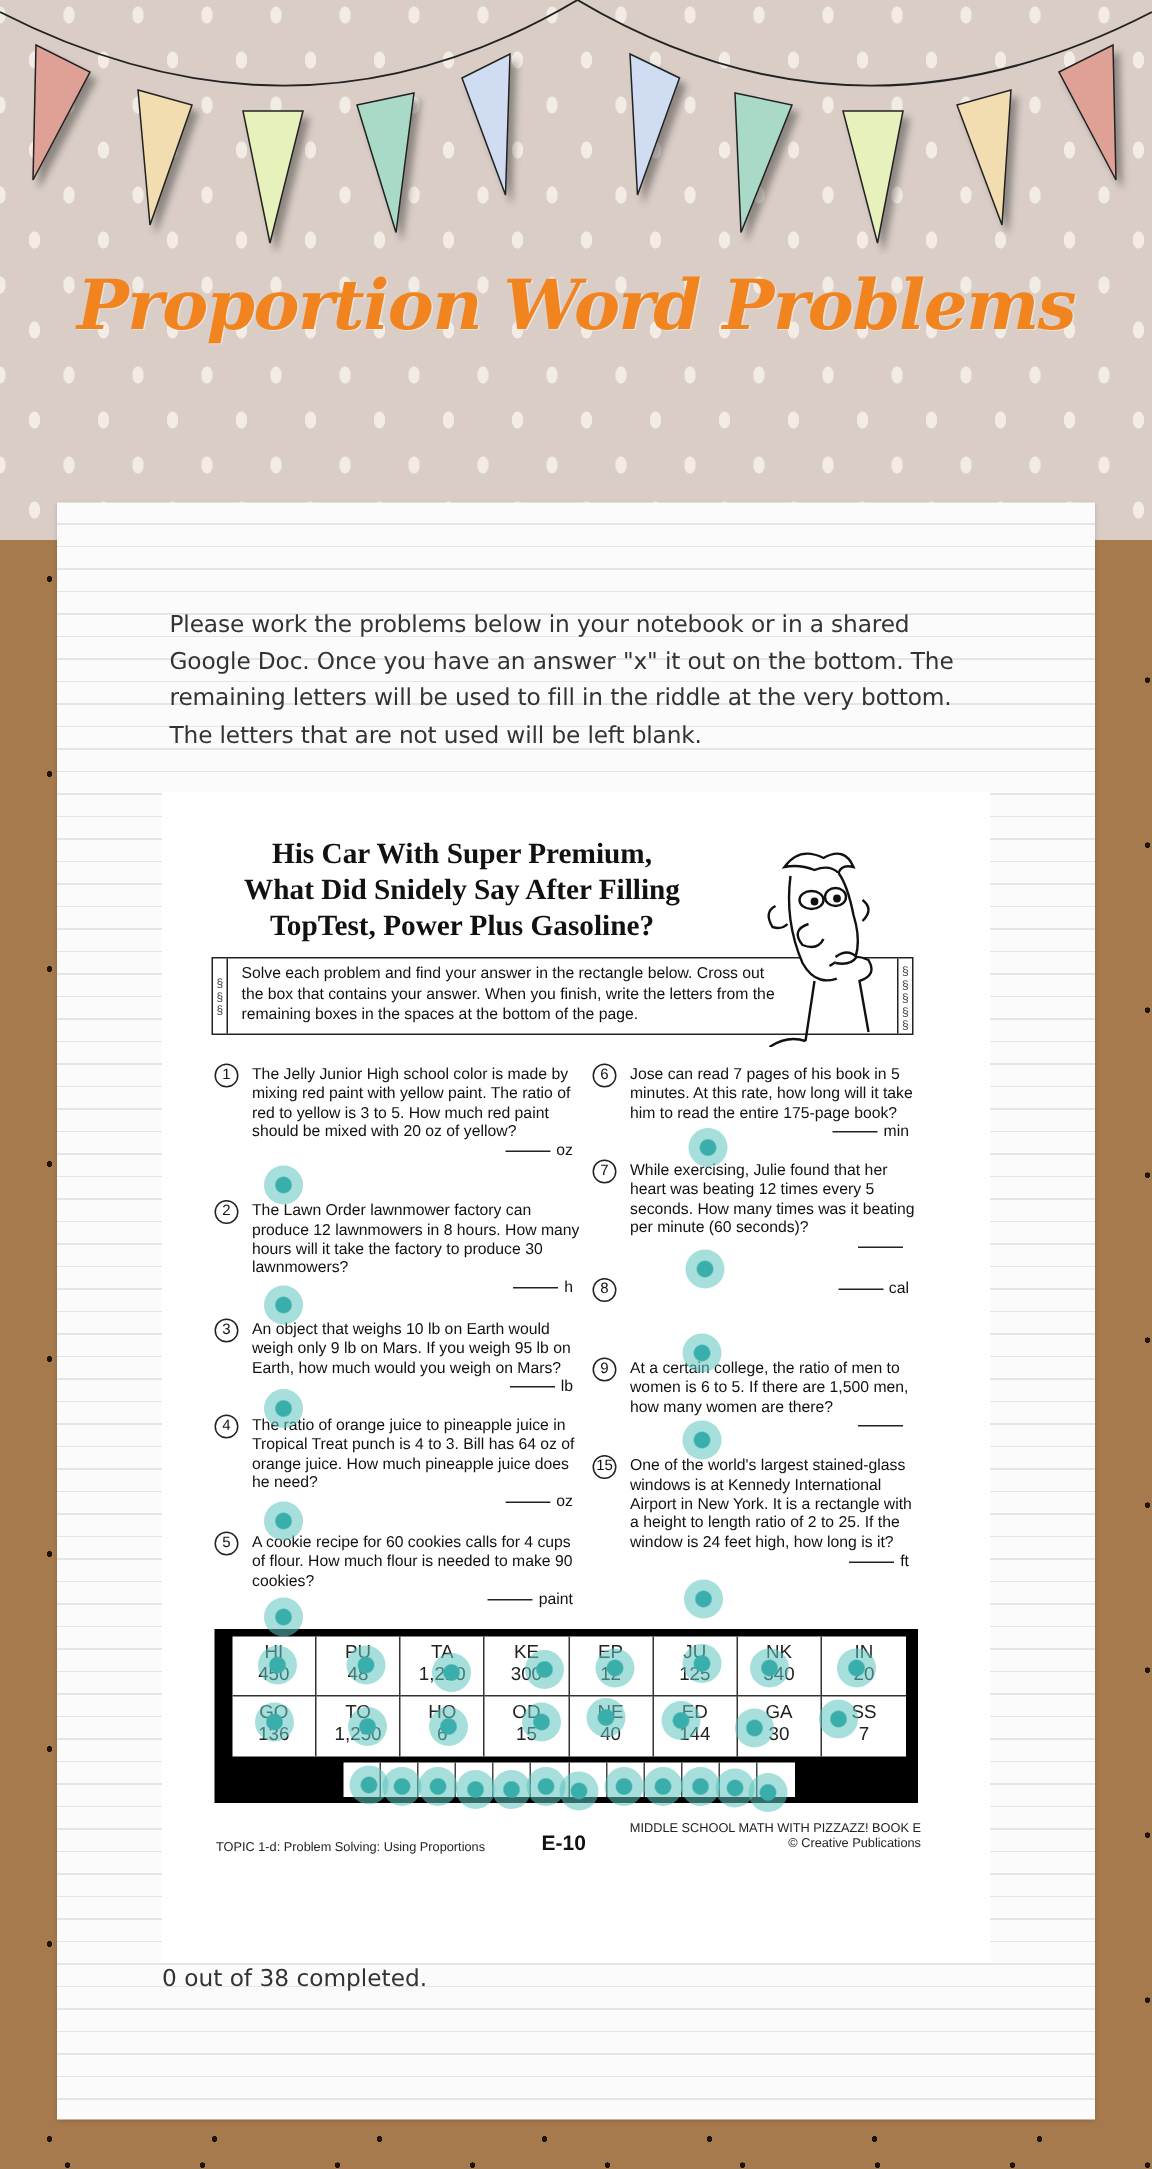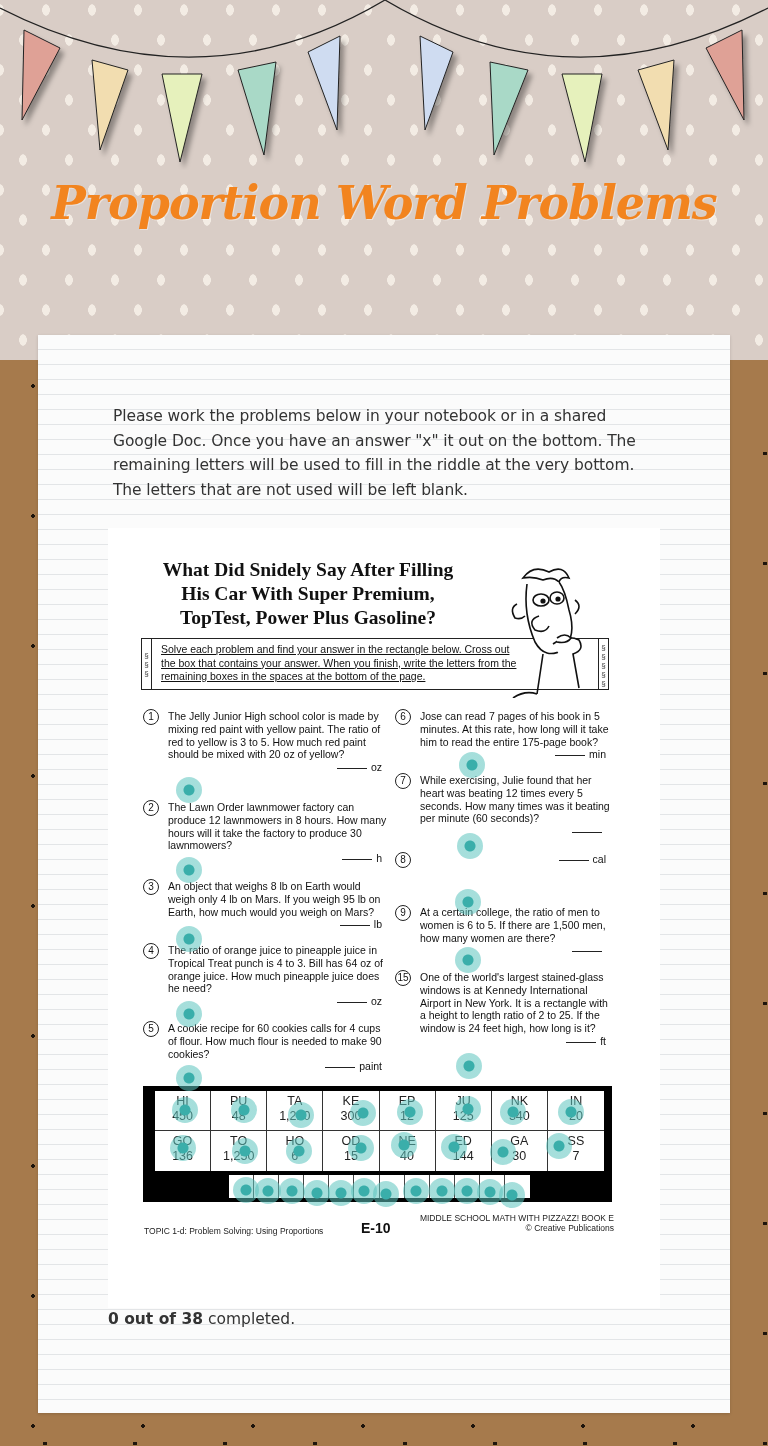--- a/index.html
+++ b/index.html
@@ -64,21 +64,21 @@
     padding: 4px 0 0 19px;
     font-family: "Liberation Sans", sans-serif; font-size: 10.5px; line-height: 13.5px; color: #111;
   }
   .ws-instructions .deco-left, .ws-instructions .deco-right {
     position: absolute; top: 0; width: 10px; height: 100%;
     border-right: 1px solid #222; font-size: 8px; line-height: 9px; color: #444; text-align:center;
     padding-top: 12px;
   }
   .ws-instructions .deco-left { left: 0; }
   .ws-instructions .deco-right { right: 0; border-right: none; border-left: 1px solid #222; padding-top: 4px; }
-  .ws-instr-text { width: 360px; text-decoration: underline; }
+  .ws-instr-text { width: 360px; }
   .cartoon { position: absolute; left: 385px; top: 30px; width: 110px; height: 140px; }
   .problem {
     position: absolute; width: 220px;
     font-family: "Liberation Sans", sans-serif; font-size: 10.5px; line-height: 12.8px; color: #111;
   }
   .problem .num {
     position: absolute; left: -25px; top: -1px; width: 16px; height: 16px;
     border: 1.2px solid #222; border-radius: 50%;
     font-size: 10px; line-height: 14px; text-align: center;
   }
@@ -127,21 +127,21 @@
     font-family: "Liberation Sans", sans-serif; font-weight: bold; font-size: 14px; color: #111;
   }
   .ws-footer-right {
     position: absolute; right: 46px; top: 685px; text-align: right;
     font-family: "Liberation Sans", sans-serif; font-size: 8.5px; line-height: 10px; color: #222;
   }
   .progress {
     position: absolute; left: 108px; top: 1310px;
     font-family: "DejaVu Sans", sans-serif; font-size: 15.5px; color: #333;
   }
-  .progress b { font-weight: bold; }
+  .progress b { font-weight: normal; }
 </style>
 </head>
 <body>
 
 <div class="header-bg"></div>
 <div class="kraft-bg"></div>
 
 <svg class="bunting" viewBox="0 0 768 170">
   <defs>
     <filter id="sh" x="-20%" y="-20%" width="140%" height="140%">
@@ -164,22 +164,22 @@
 </svg>
 
 <h1 class="title">Proportion Word Problems</h1>
 
 <div class="paper"></div>
 
 <p class="intro">Please work the problems below in your notebook or in a shared Google Doc. Once you have an answer "x" it out on the bottom. The remaining letters will be used to fill in the riddle at the very bottom. The letters that are not used will be left blank.</p>
 
 <div class="worksheet">
   <div class="ws-title">
+    <div>His Car With Super Premium,</div>
     <div>What Did Snidely Say After Filling</div>
-    <div>His Car With Super Premium,</div>
     <div>TopTest, Power Plus Gasoline?</div>
   </div>
 
   <div class="ws-instructions">
     <span class="deco-left">§<br>§<br>§</span>
     <div class="ws-instr-text">Solve each problem and find your answer in the rectangle below. Cross out the box that contains your answer. When you finish, write the letters from the remaining boxes in the spaces at the bottom of the page.</div>
     <span class="deco-right">§<br>§<br>§<br>§<br>§</span>
   </div>
 
   <svg class="cartoon" viewBox="0 0 110 140" fill="#fff" stroke="#111" stroke-width="1.6">
@@ -201,21 +201,21 @@
     <span>The Jelly Junior High school color is made by mixing red paint with yellow paint. The ratio of red to yellow is 3 to 5. How much red paint should be mixed with 20 oz of yellow?</span>
     <span class="answer-line"><span class="blank"></span><span>oz</span></span>
   </div>
   <div class="problem" style="left:60px; top:273px;">
     <span class="num">2</span>
     <span>The Lawn Order lawnmower factory can produce 12 lawnmowers in 8 hours. How many hours will it take the factory to produce 30 lawnmowers?</span>
     <span class="answer-line"><span class="blank"></span><span>h</span></span>
   </div>
   <div class="problem" style="left:60px; top:352px;">
     <span class="num">3</span>
-    <span>An object that weighs 8 lb on Earth would weigh only 4 lb on Mars. If you weigh 95 lb on Earth, how much would you weigh on Mars?</span>
+    <span>An object that weighs 10 lb on Earth would weigh only 9 lb on Mars. If you weigh 95 lb on Earth, how much would you weigh on Mars?</span>
     <span class="answer-line"><span class="blank"></span><span>lb</span></span>
   </div>
   <div class="problem" style="left:60px; top:416px;">
     <span class="num">4</span>
     <span>The ratio of orange juice to pineapple juice in Tropical Treat punch is 4 to 3. Bill has 64 oz of orange juice. How much pineapple juice does he need?</span>
     <span class="answer-line"><span class="blank"></span><span>oz</span></span>
   </div>
   <div class="problem" style="left:60px; top:494px;">
     <span class="num">5</span>
     <span>A cookie recipe for 60 cookies calls for 4 cups of flour. How much flour is needed to make 90 cookies?</span>

